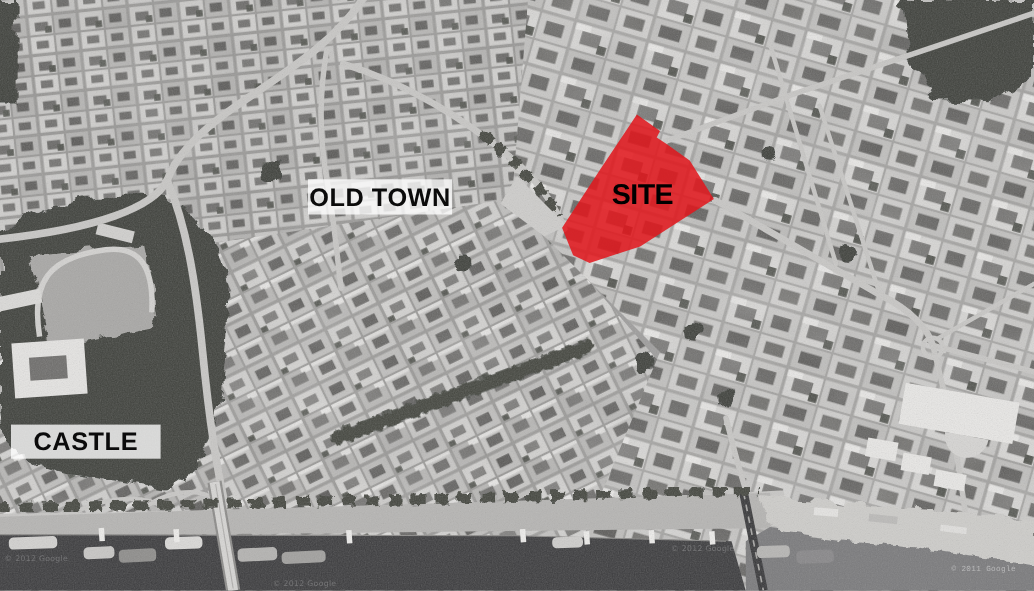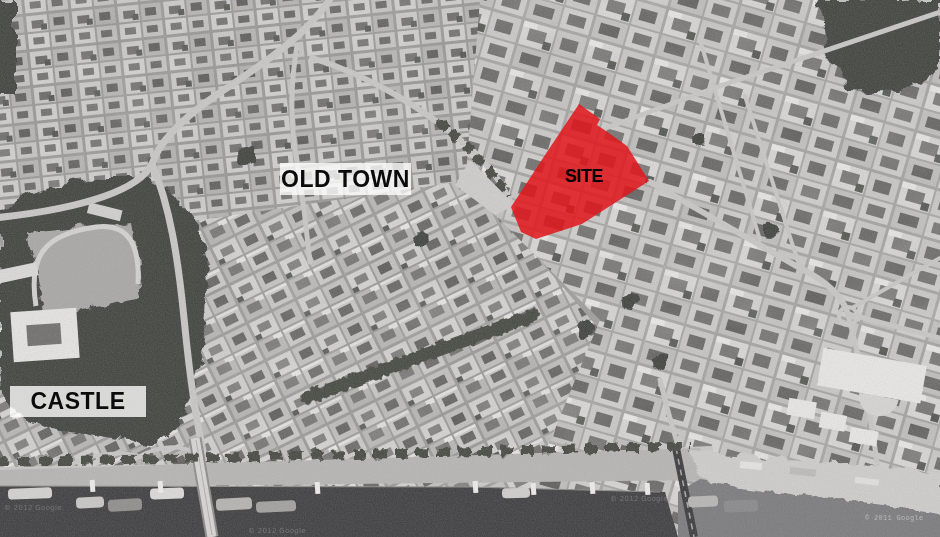--- a/index.html
+++ b/index.html
@@ -10,21 +10,21 @@
   .map-svg{position:absolute;left:0;top:0;width:940px;height:537px;display:block;}
   .label-box{
     position:absolute;background:rgba(255,255,255,0.78);color:#0b0b0b;
     font-weight:bold;text-align:center;letter-spacing:.5px;
     font-family:"Liberation Sans",sans-serif;white-space:nowrap;overflow:hidden;
   }
   .label-oldtown{left:280px;top:163px;width:131px;height:32px;font-size:23px;line-height:32px;}
   .label-castle{left:10px;top:386px;width:136px;height:31px;font-size:23px;line-height:31px;}
   .site-text{
     position:absolute;left:553px;top:163px;width:62px;height:26px;
-    color:#000;font-weight:bold;font-size:18px;line-height:26px;
+    color:#000;font-weight:bold;font-size:26px;line-height:26px;
     letter-spacing:-.5px;text-align:center;white-space:nowrap;
   }
   .wm{
     position:absolute;font-size:7px;line-height:8px;letter-spacing:.3px;
     color:rgba(255,255,255,0.22);font-family:"DejaVu Sans",sans-serif;white-space:nowrap;
   }
   .wm1{left:4px;top:504px;}
   .wm2{left:248px;top:527px;}
   .wm3{left:610px;top:495px;}
   .wm4{left:865px;top:514px;color:rgba(255,255,255,0.42);font-family:Liberation Mono, monospace;}

